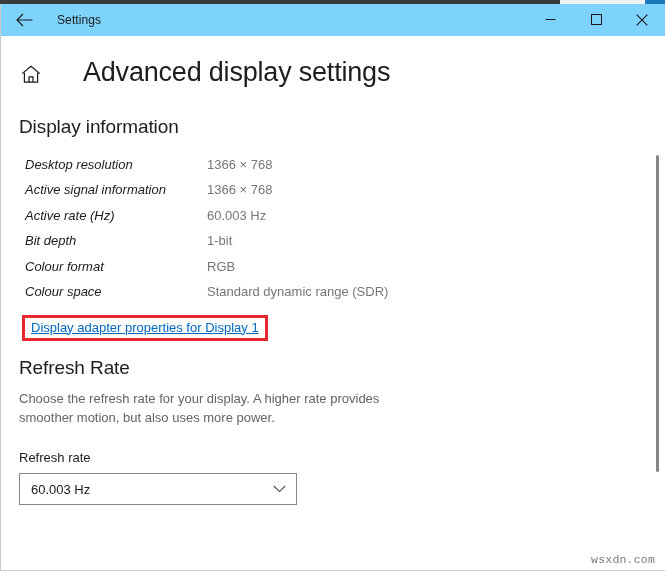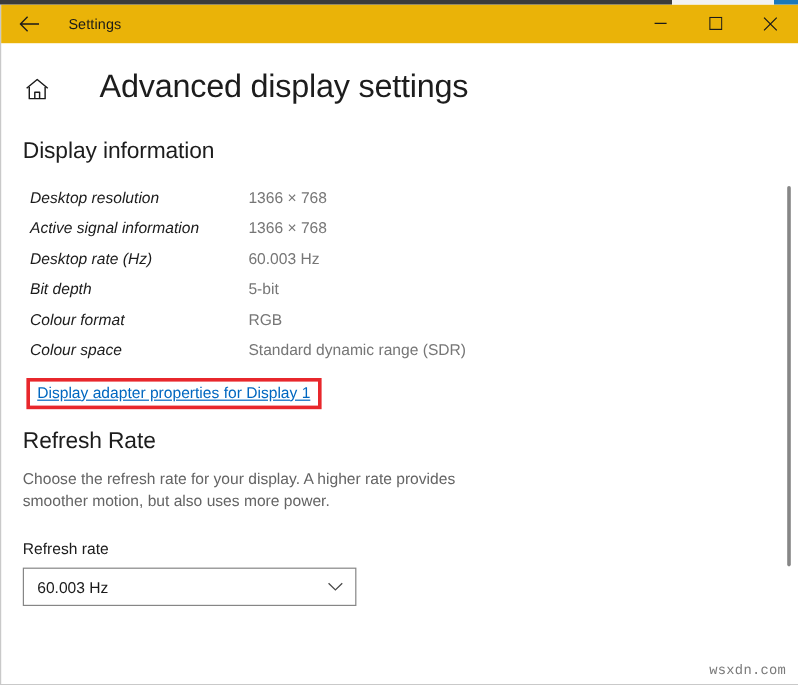--- a/index.html
+++ b/index.html
@@ -51,21 +51,21 @@
     height: 567px;
     background: #ffffff;
     border-left: 1px solid #c9c9c9;
     border-bottom: 1px solid #c9c9c9;
     box-sizing: border-box;
   }
 
   .titlebar {
     position: relative;
     height: 32px;
-    background: #eab308;
+    background: #7dd3fc;
     display: flex;
     align-items: center;
   }
   .back-btn {
     width: 42px;
     height: 30px;
     display: flex;
     align-items: center;
     justify-content: center;
     margin-left: 2px;
@@ -337,26 +337,26 @@
       <tbody>
         <tr>
           <td class="info-label">Desktop resolution</td>
           <td class="info-value">1366 × 768</td>
         </tr>
         <tr>
           <td class="info-label">Active signal information</td>
           <td class="info-value">1366 × 768</td>
         </tr>
         <tr>
-          <td class="info-label">Desktop rate (Hz)</td>
+          <td class="info-label">Active rate (Hz)</td>
           <td class="info-value">60.003 Hz</td>
         </tr>
         <tr>
           <td class="info-label">Bit depth</td>
-          <td class="info-value">5-bit</td>
+          <td class="info-value">1-bit</td>
         </tr>
         <tr>
           <td class="info-label">Colour format</td>
           <td class="info-value">RGB</td>
         </tr>
         <tr>
           <td class="info-label">Colour space</td>
           <td class="info-value">Standard dynamic range (SDR)</td>
         </tr>
       </tbody>

